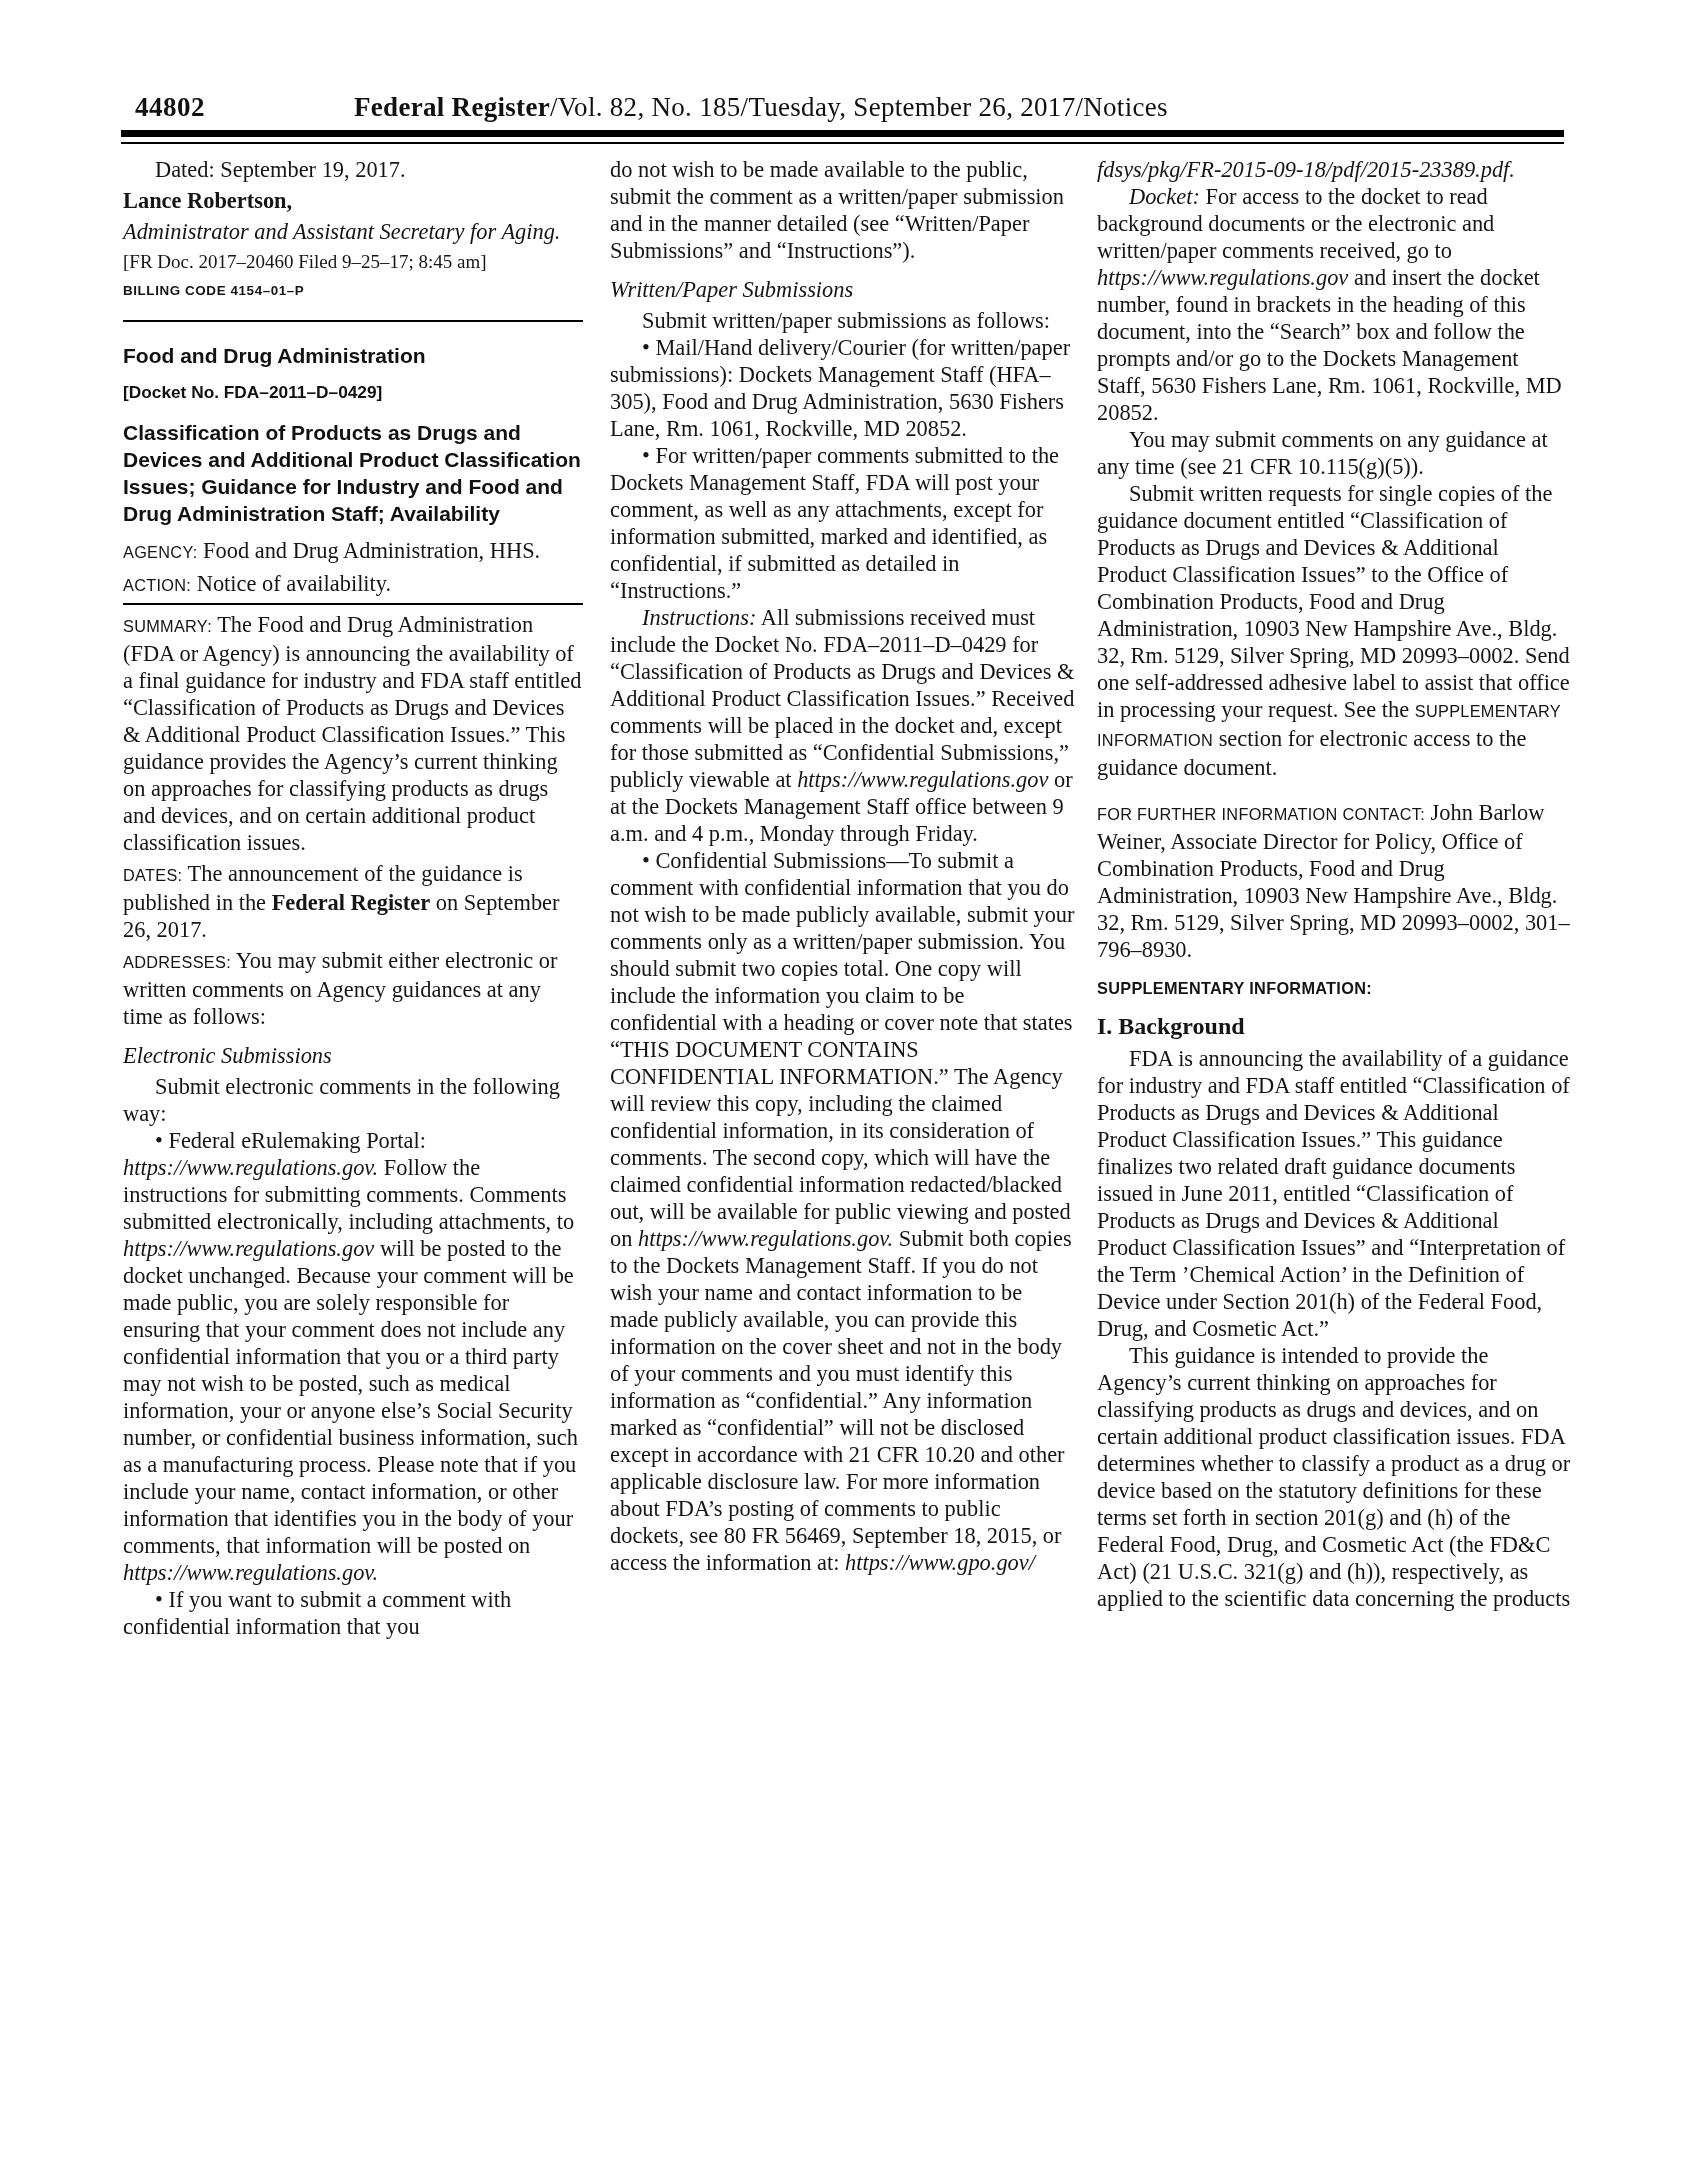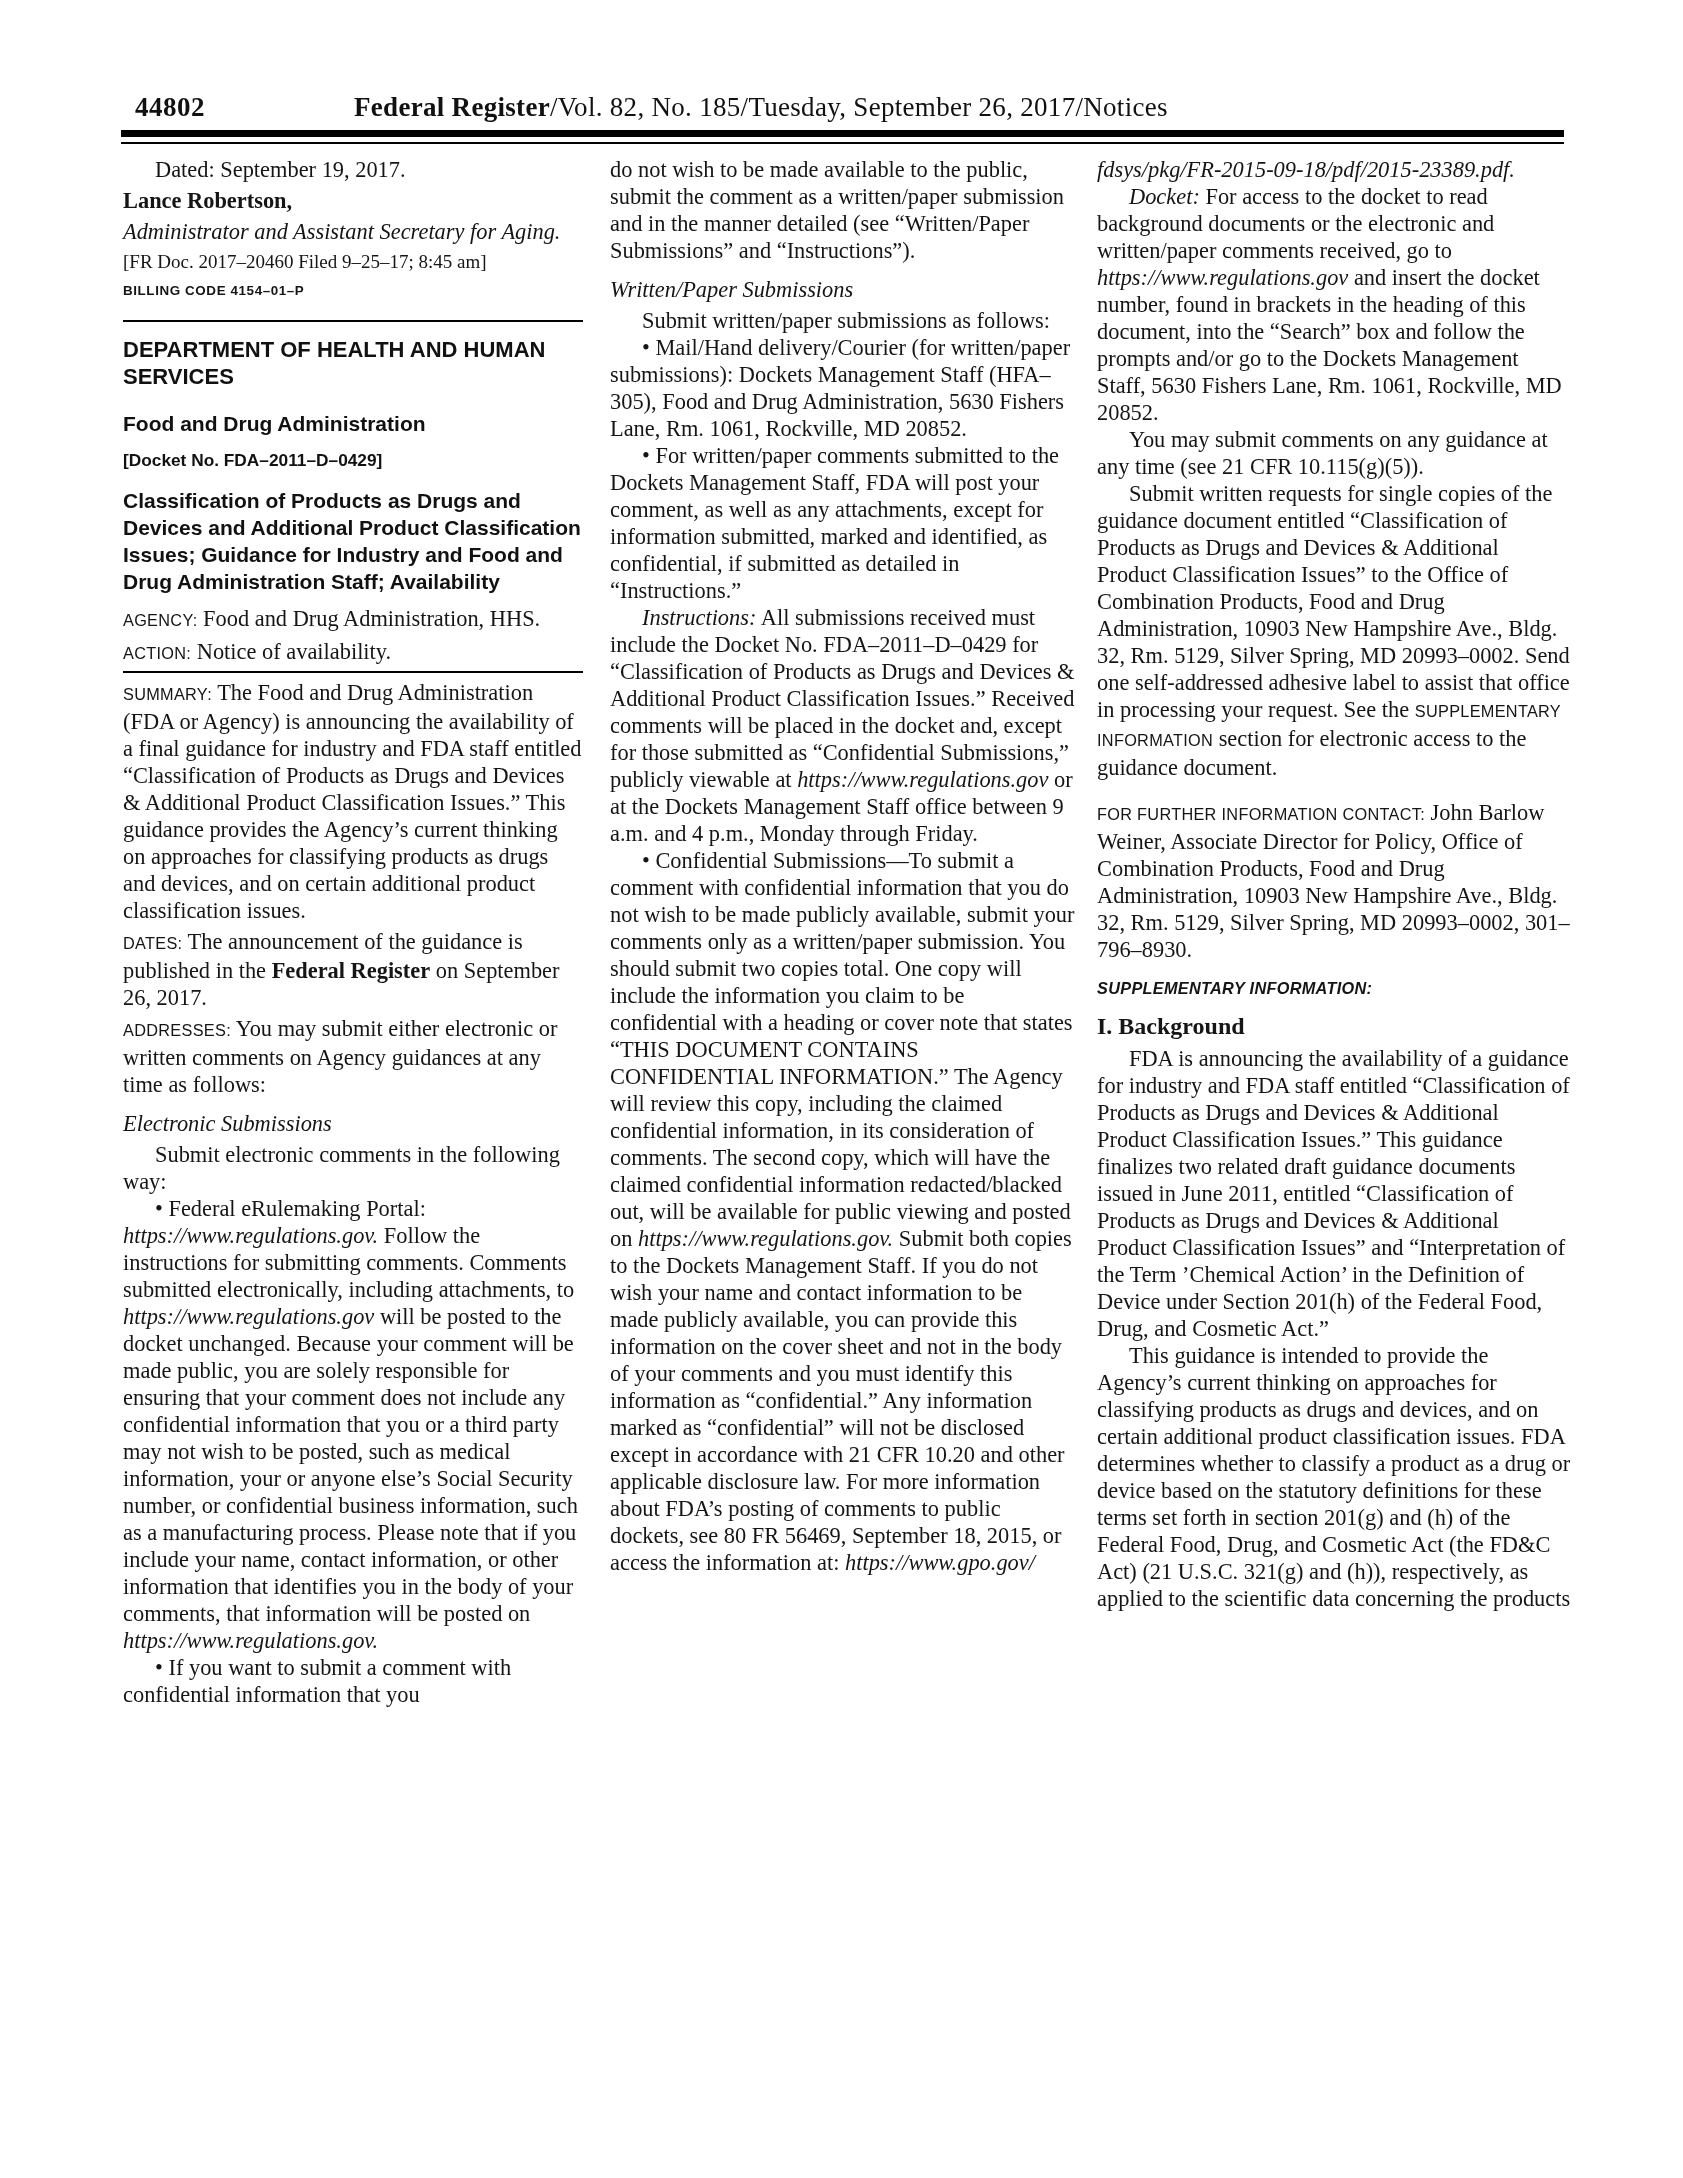--- a/index.html
+++ b/index.html
@@ -39,21 +39,21 @@
   .col-rule { height: 2px; background: #000; margin: 18px 0 14px 0; }
   .col-rule-thin { height: 2px; background: #000; margin: 4px 0 6px 0; }
 
   .agency-head { font-family: "Liberation Sans", "DejaVu Sans", sans-serif; font-weight: bold; color: #111; }
   .dept { font-size: 22px; line-height: 27px; margin-top: 14px; }
   .subagency { font-size: 21px; line-height: 27px; margin-top: 20px; }
   .docket { font-size: 17.3px; line-height: 26px; margin-top: 10px; }
   .doctitle { font-size: 21px; line-height: 27px; margin-top: 14px; }
   .sect-head { font-family: "Liberation Serif", "DejaVu Serif", serif; font-weight: bold; font-size: 24px; line-height: 30px; margin-top: 10px; }
   .subhead { font-style: italic; margin-top: 12px; }
-  .supp-label { font-family: "Liberation Sans", "DejaVu Sans", sans-serif; font-weight: bold; font-size: 16.3px; letter-spacing: 0.3px; margin-top: 12px; line-height: 26px; font-style: italic; }
+  .supp-label { font-family: "Liberation Sans", "DejaVu Sans", sans-serif; font-weight: bold; font-size: 16.3px; letter-spacing: 0.3px; margin-top: 12px; line-height: 26px; }
   .bullet { text-indent: 32px; }
 </style>
 </head>
 <body>
 
 <div class="page">
 
   <div class="runhead">
     <span class="pageno">44802</span>
     <span class="title"><b>Federal Register</b><span>/Vol. 82, No. 185/Tuesday, September 26, 2017/Notices</span></span>
@@ -62,21 +62,20 @@
   <div class="rule-thin"></div>
 
   <div class="col col1">
     <p class="p indent">Dated: September 19, 2017.</p>
     <p class="p flush b gap-s">Lance Robertson,</p>
     <p class="p flush i gap-s">Administrator and Assistant Secretary for Aging.</p>
     <p class="p flush small gap-s">[FR Doc. 2017–20460 Filed 9–25–17; 8:45 am]</p>
     <p class="p flush billing">BILLING CODE 4154–01–P</p>
     <div class="col-rule"></div>
 
-    <p class="p agency-head dept">DEPARTMENT OF HEALTH AND HUMAN SERVICES</p>
     <p class="p agency-head subagency">Food and Drug Administration</p>
     <p class="p agency-head docket">[Docket No. FDA–2011–D–0429]</p>
     <p class="p agency-head doctitle">Classification of Products as Drugs and Devices and Additional Product Classification Issues; Guidance for Industry and Food and Drug Administration Staff; Availability</p>
 
     <p class="p flush gap-m"><span class="sc">AGENCY:</span><span> Food and Drug Administration, HHS.</span></p>
     <p class="p flush gap-s"><span class="sc">ACTION:</span><span> Notice of availability.</span></p>
     <div class="col-rule-thin"></div>
 
     <p class="p flush"><span class="sc">SUMMARY:</span><span> The Food and Drug Administration (FDA or Agency) is announcing the availability of a final guidance for industry and FDA staff entitled “Classification of Products as Drugs and Devices &amp; Additional Product Classification Issues.” This guidance provides the Agency’s current thinking on approaches for classifying products as drugs and devices, and on certain additional product classification issues.</span></p>
     <p class="p flush gap-s"><span class="sc">DATES:</span><span> The announcement of the guidance is published in the </span><span class="b">Federal Register</span><span> on September 26, 2017.</span></p>

